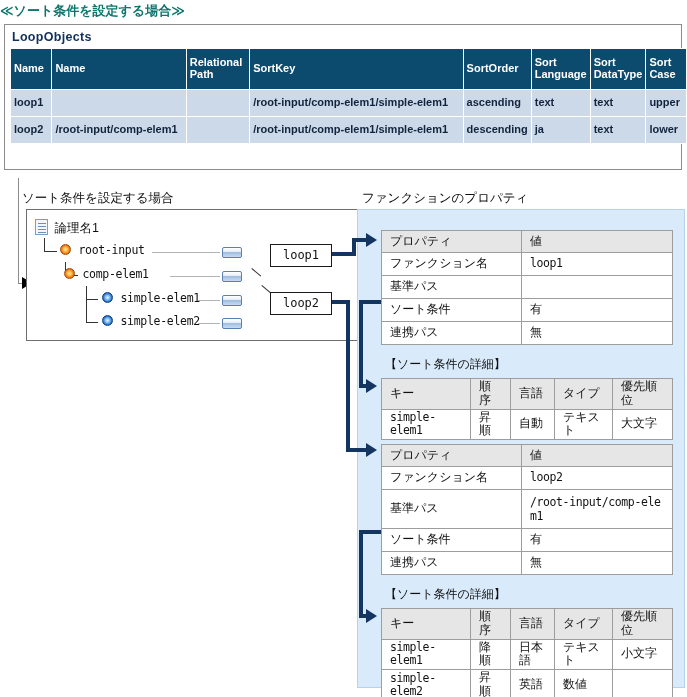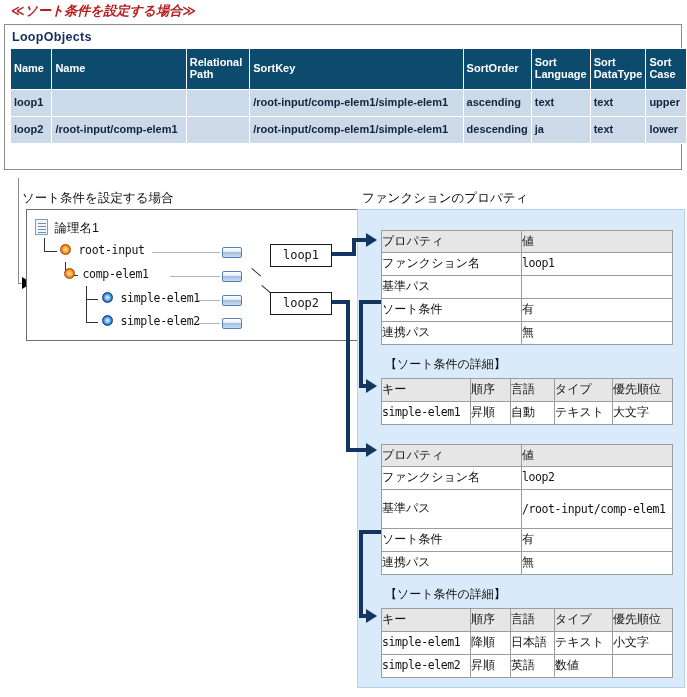--- a/index.html
+++ b/index.html
@@ -7,22 +7,22 @@
     width:687px;height:697px;position:relative;overflow:hidden;
     background:#ffffff;
     font-family:"Liberation Sans","DejaVu Sans",sans-serif;
     font-size:12px;color:#1a1a1a;
     -webkit-font-smoothing:none;
   }
   .abs{position:absolute;}
 
   
   #caption{
-    left:11px;top:2px;font-size:13px;font-weight:bold;color:#b91c1c;
-    letter-spacing:0px;white-space:nowrap;font-style:italic;
+    left:0;top:2px;font-size:13px;font-weight:bold;color:#0f766e;
+    letter-spacing:0px;white-space:nowrap;
   }
 
   
   #loop-box{
     left:4px;top:24px;width:678px;height:146px;
     border:1px solid #8c8c8c;background:#ffffff;box-sizing:border-box;
   }
   #loop-title{
     left:12px;top:30px;font-size:12.5px;font-weight:bold;
     color:#11305e;letter-spacing:0.3px;white-space:nowrap;
@@ -108,21 +108,21 @@
 
   
   #func-panel{
     left:357px;top:209px;width:328px;height:479px;
     background:#d9eafb;border:1px solid #b6d3ee;box-sizing:border-box;
   }
 
   .ptable{position:absolute;border-collapse:collapse;table-layout:fixed;
           background:#ffffff;font-size:12px;}
   .ptable td{
-    border:1px solid #9d9d9d;padding:1px 0;vertical-align:middle;
+    border:1px solid #9d9d9d;padding:1px 8px;vertical-align:middle;
     color:#111;line-height:1.15;overflow:hidden;
   }
   .ptable tr.hdr td{background:#e6e6e6;}
   .detail-label{
     position:absolute;font-size:12px;color:#111;white-space:nowrap;
   }
   .vmono{font-family:"DejaVu Sans Mono","Liberation Mono",monospace;font-size:11.5px;letter-spacing:-0.4px;}
 
   
   .cn{position:absolute;background:#14355f;}

